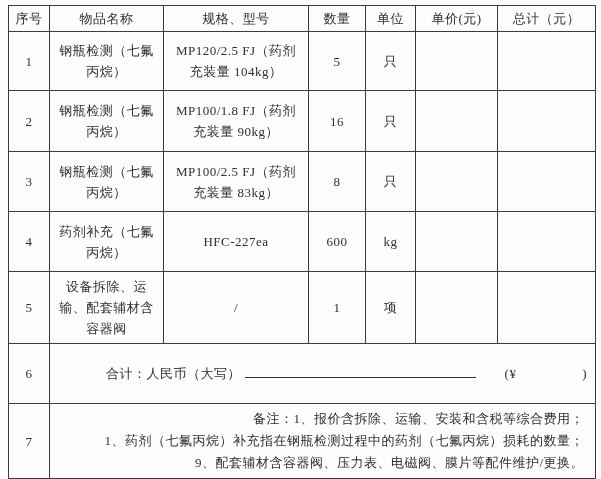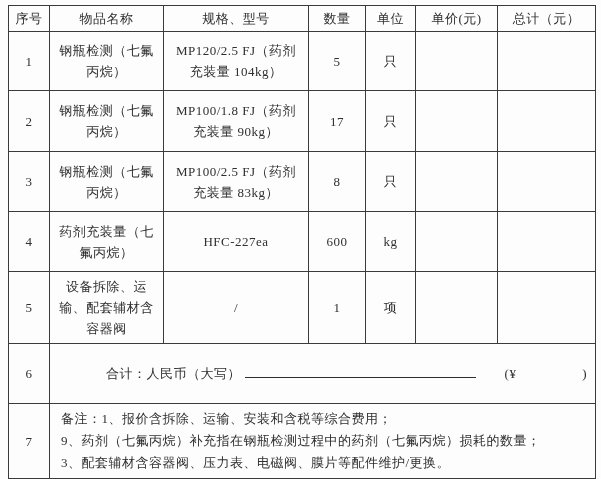--- a/index.html
+++ b/index.html
@@ -58,21 +58,21 @@
     display: inline-block;
     width: 231px;
     height: 14px;
     border-bottom: 1px solid #2f2f2f;
     vertical-align: baseline;
   }
   .yen-open  { margin-left: 25px; }
   .yen-close { margin-left: 62px; }
 
   td.merged-notes {
-    text-align: left;
+    text-align: right;
     padding: 4px 11px;
     line-height: 22px;
   }
 </style>
 </head>
 <body>
 
 <div class="page">
   <table class="quote">
     <colgroup>
@@ -103,39 +103,39 @@
       <td>5</td>
       <td>只</td>
       <td></td>
       <td></td>
     </tr>
 
     <tr class="r2">
       <td>2</td>
       <td class="name-cell">钢瓶检测（七氟丙烷）</td>
       <td class="spec-cell">MP100/1.8 FJ（药剂充装量 90kg）</td>
-      <td>17</td>
+      <td>16</td>
       <td>只</td>
       <td></td>
       <td></td>
     </tr>
 
     <tr class="r3">
       <td>3</td>
       <td class="name-cell">钢瓶检测（七氟丙烷）</td>
       <td class="spec-cell">MP100/2.5 FJ（药剂充装量 83kg）</td>
       <td>8</td>
       <td>只</td>
       <td></td>
       <td></td>
     </tr>
 
     <tr class="r4">
       <td>4</td>
-      <td class="name-cell">药剂充装量（七氟丙烷）</td>
+      <td class="name-cell">药剂补充（七氟丙烷）</td>
       <td class="spec-cell">HFC-227ea</td>
       <td>600</td>
       <td>kg</td>
       <td></td>
       <td></td>
     </tr>
 
     <tr class="r5">
       <td>5</td>
       <td class="name-cell">设备拆除、运输、配套辅材含容器阀</td>
@@ -153,19 +153,19 @@
         <span class="blank-line"></span>
         <span class="yen-open">(¥</span>
         <span class="yen-close">)</span>
       </td>
     </tr>
 
     <tr class="rnotes">
       <td>7</td>
       <td class="merged-notes" colspan="6">
         <div>备注：1、报价含拆除、运输、安装和含税等综合费用；</div>
-        <div>9、药剂（七氟丙烷）补充指在钢瓶检测过程中的药剂（七氟丙烷）损耗的数量；</div>
-        <div>3、配套辅材含容器阀、压力表、电磁阀、膜片等配件维护/更换。</div>
+        <div>1、药剂（七氟丙烷）补充指在钢瓶检测过程中的药剂（七氟丙烷）损耗的数量；</div>
+        <div>9、配套辅材含容器阀、压力表、电磁阀、膜片等配件维护/更换。</div>
       </td>
     </tr>
   </tbody>
     </table>
 </div>
 
 </body></html>

